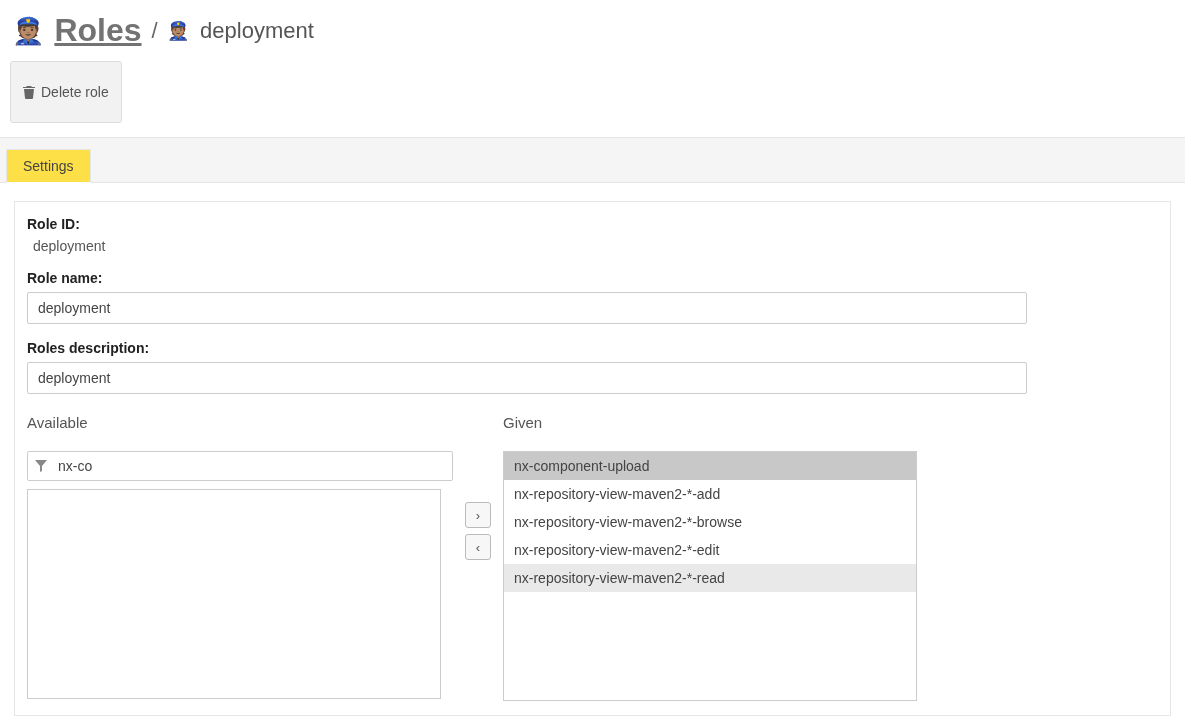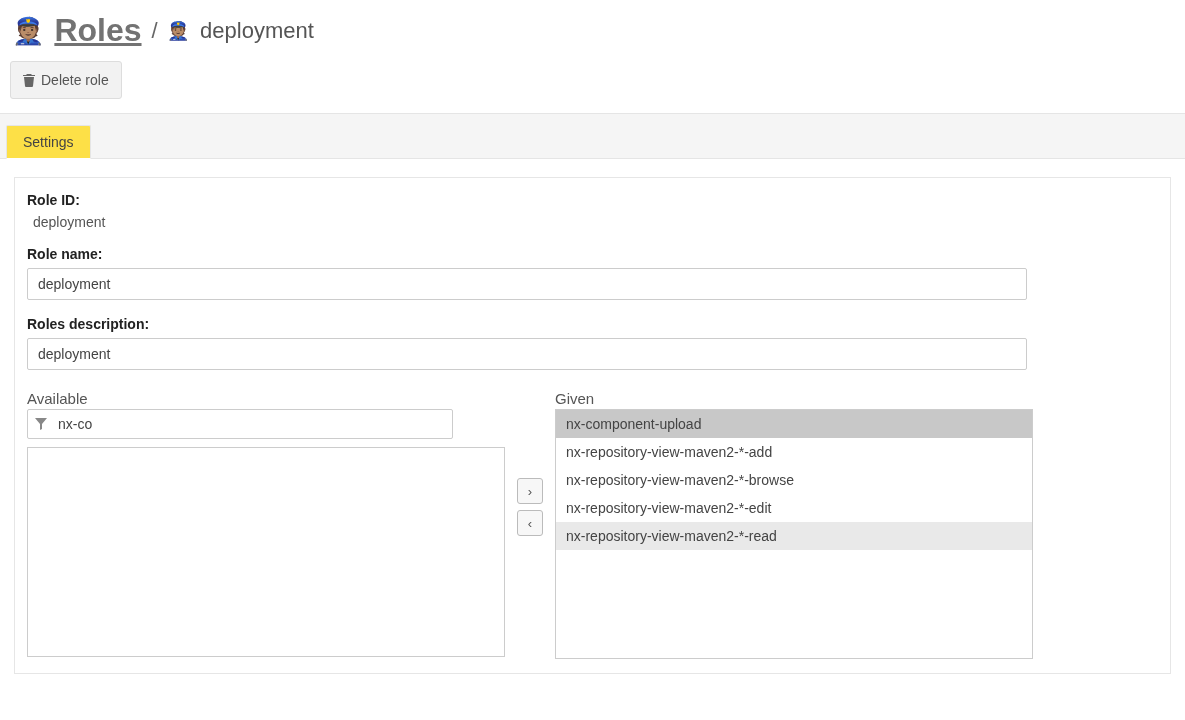--- a/index.html
+++ b/index.html
@@ -42,21 +42,21 @@
   .toolbar {
     padding: 4px 10px 14px 10px;
   }
   .delete-btn {
     display: inline-flex;
     align-items: center;
     gap: 6px;
     background: #f2f2f2;
     border: 1px solid #ddd;
     border-radius: 3px;
-    padding: 10px 12px;
+    padding: 22px 12px;
     font-size: 14px;
     color: #555;
     cursor: pointer;
   }
   .trash-icon { width:12px; height:14px; display:inline-block; }
   .trash-icon svg { display:block; }
   .tabbar {
     background: #f5f5f5;
     border-top: 1px solid #e5e5e5;
     border-bottom: 1px solid #e5e5e5;
@@ -106,21 +106,21 @@
     align-items: flex-start;
     gap: 12px;
     margin-top: 4px;
   }
   .col {
     display: flex;
     flex-direction: column;
   }
   .col-header {
     color: #555;
-    margin-bottom: 2px;
+    margin-bottom: 20px;
     font-size: 15px;
   }
   .filter-wrap {
     position: relative;
     width: 426px;
     margin-bottom: 8px;
   }
   .filter-input {
     width: 100%;
     border: 1px solid #ccc;
@@ -131,21 +131,21 @@
   }
   .filter-wrap .funnel-icon {
     position: absolute;
     left: 8px;
     top: 50%;
     transform: translateY(-50%);
   }
   .funnel-icon svg { display:block; }
   .listbox {
     border: 1px solid #ccc;
-    width: 478px;
+    width: 414px;
     height: 210px;
     overflow-y: auto;
     background: #fff;
   }
   .listbox .item {
     padding: 6px 10px;
     color: #444;
     cursor: pointer;
     font-size: 14px;
   }

